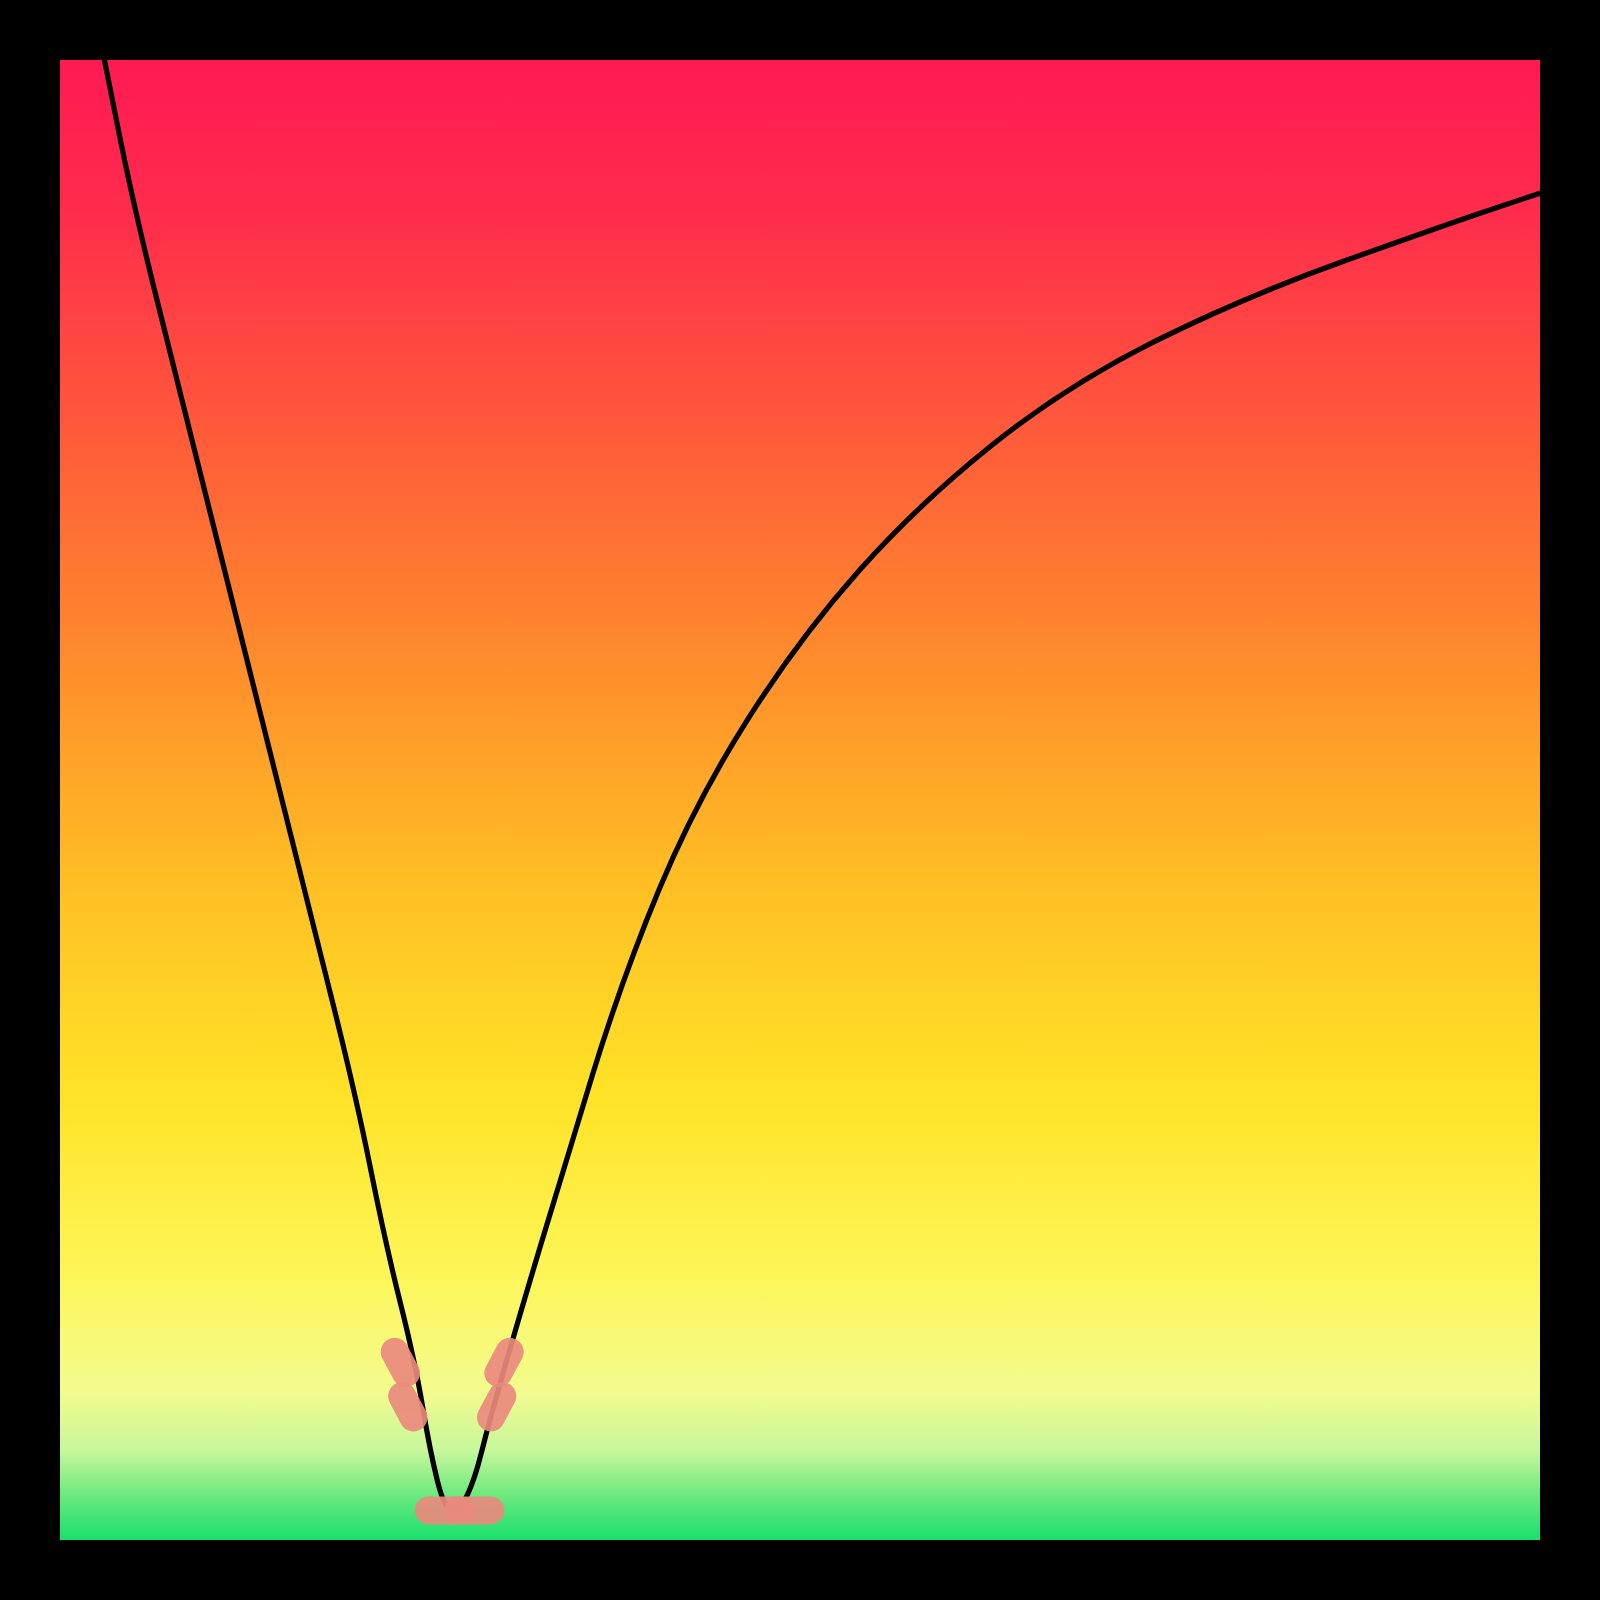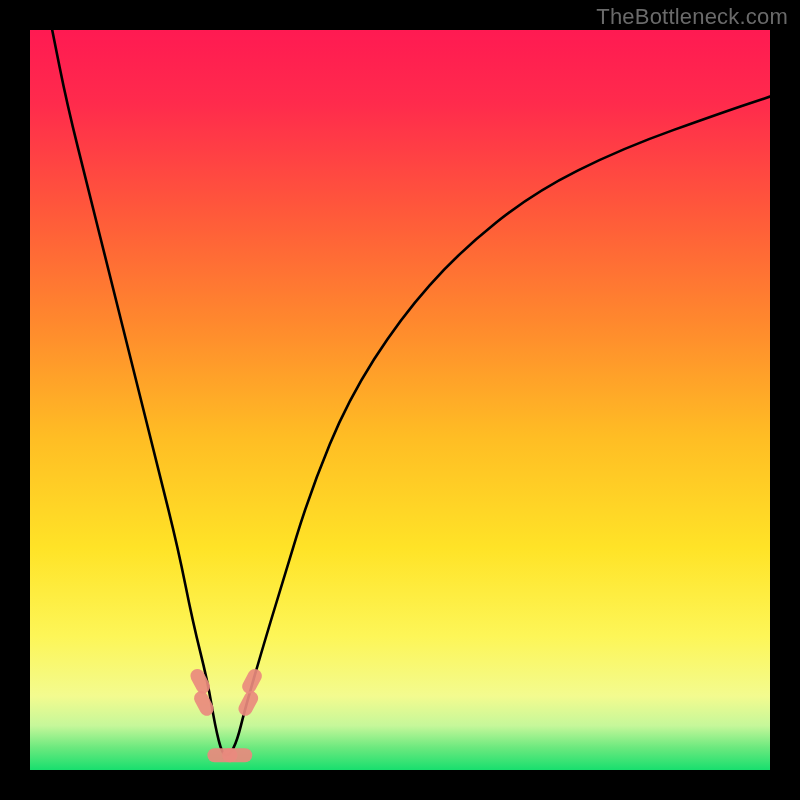--- a/index.html
+++ b/index.html
@@ -49,21 +49,20 @@
     font-size: 22px;
     font-weight: 400;
     letter-spacing: 0.2px;
   }
 </style>
 </head>
 <body>
 
 <div class="frame">
 
-  <div class="watermark">TheBottleneck.com</div>
 
   <div class="plot">
 
     <svg class="gradient" viewBox="0 0 740 740" preserveAspectRatio="none">
       <defs>
         <linearGradient id="bg-grad" x1="0" y1="0" x2="0" y2="1">
             <stop offset="0%" stop-color="#ff1a52"></stop>
             <stop offset="10%" stop-color="#ff2b4c"></stop>
             <stop offset="25%" stop-color="#ff5a3a"></stop>
             <stop offset="40%" stop-color="#ff8a2d"></stop>

